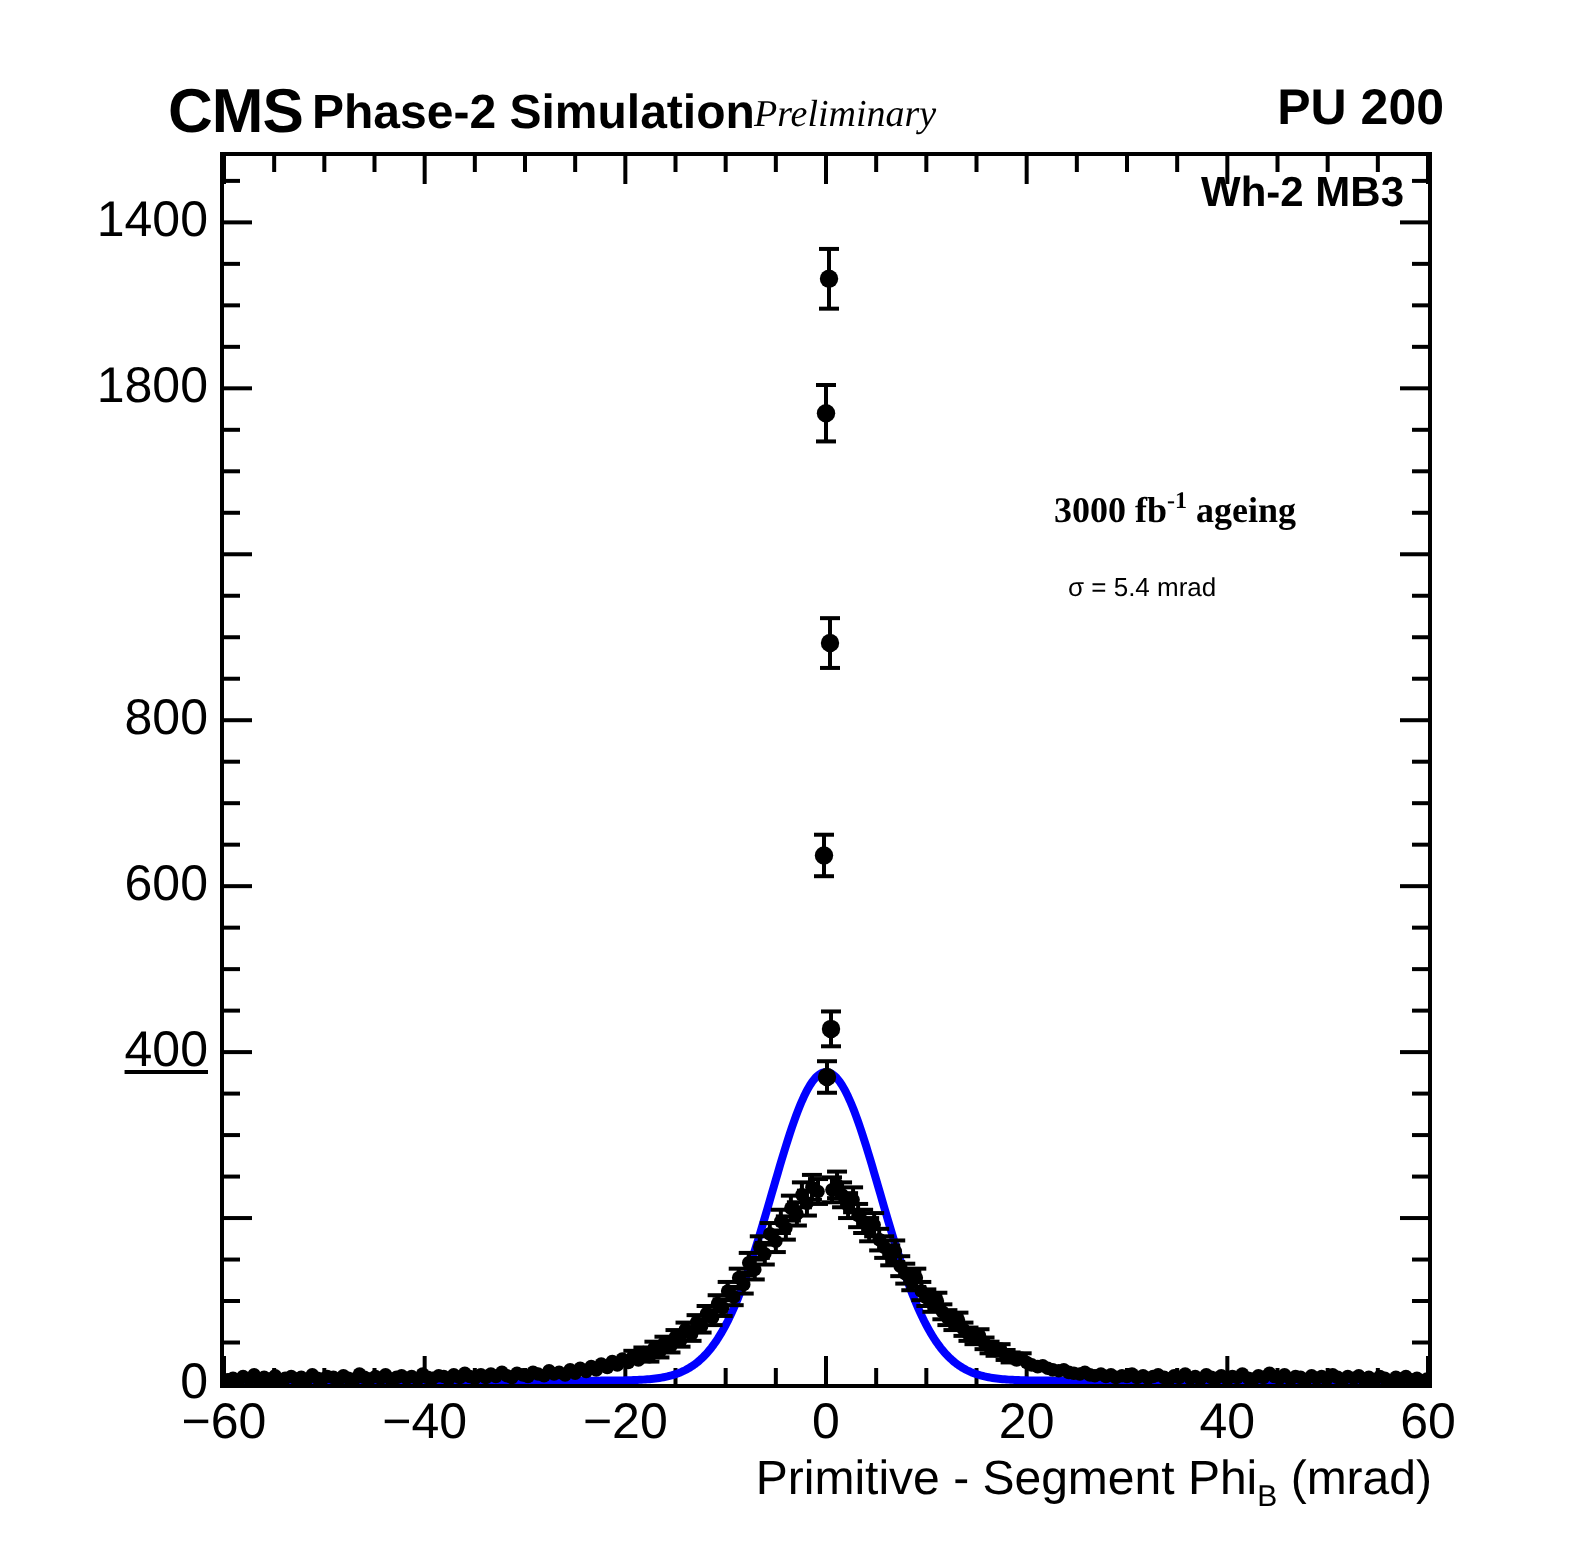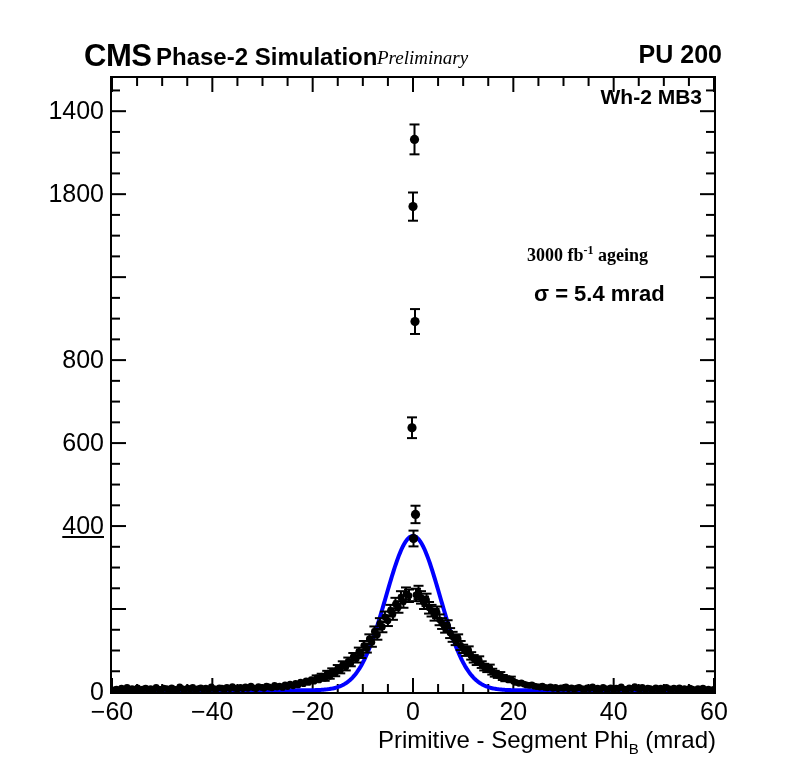--- a/index.html
+++ b/index.html
@@ -14,21 +14,21 @@
   .hdr-pu{position:absolute;right:74px;top:2px;font-weight:bold;font-size:25px;line-height:25px;}
 
   
   .frame{position:absolute;left:110px;top:76px;width:606px;height:618px;border:2px solid #000;box-sizing:border-box;}
   .plotarea{position:absolute;left:112px;top:78px;width:602px;height:614px;overflow:hidden;}
 
   
   .lbl-wh{position:absolute;right:12px;top:8px;font-weight:bold;font-size:21px;line-height:21px;}
   .lbl-ageing{position:absolute;left:415px;top:163px;font-family:"Liberation Serif",serif;font-weight:bold;font-size:18px;line-height:18px;white-space:nowrap;}
   .lbl-ageing sup{font-size:12px;vertical-align:super;}
-  .lbl-sigma{position:absolute;left:422px;top:207px;font-size:22px;line-height:18px;white-space:nowrap;font-weight:bold;}
+  .lbl-sigma{position:absolute;left:422px;top:207px;font-size:13px;line-height:18px;white-space:nowrap;}
   .xtitle{position:absolute;left:110px;top:728px;width:606px;text-align:right;
           font-size:24px;line-height:24px;white-space:nowrap;}
   .xtitle sub{font-size:15px;vertical-align:sub;}
 
   
   .ylab{position:absolute;right:0;width:100px;text-align:right;font-size:25px;line-height:25px;}
   .ylabwrap{position:absolute;left:0px;top:0px;width:104px;height:772px;}
   .xlab{position:absolute;top:699px;width:90px;margin-left:-45px;text-align:center;font-size:25px;line-height:25px;}
 
   svg{display:block;}

